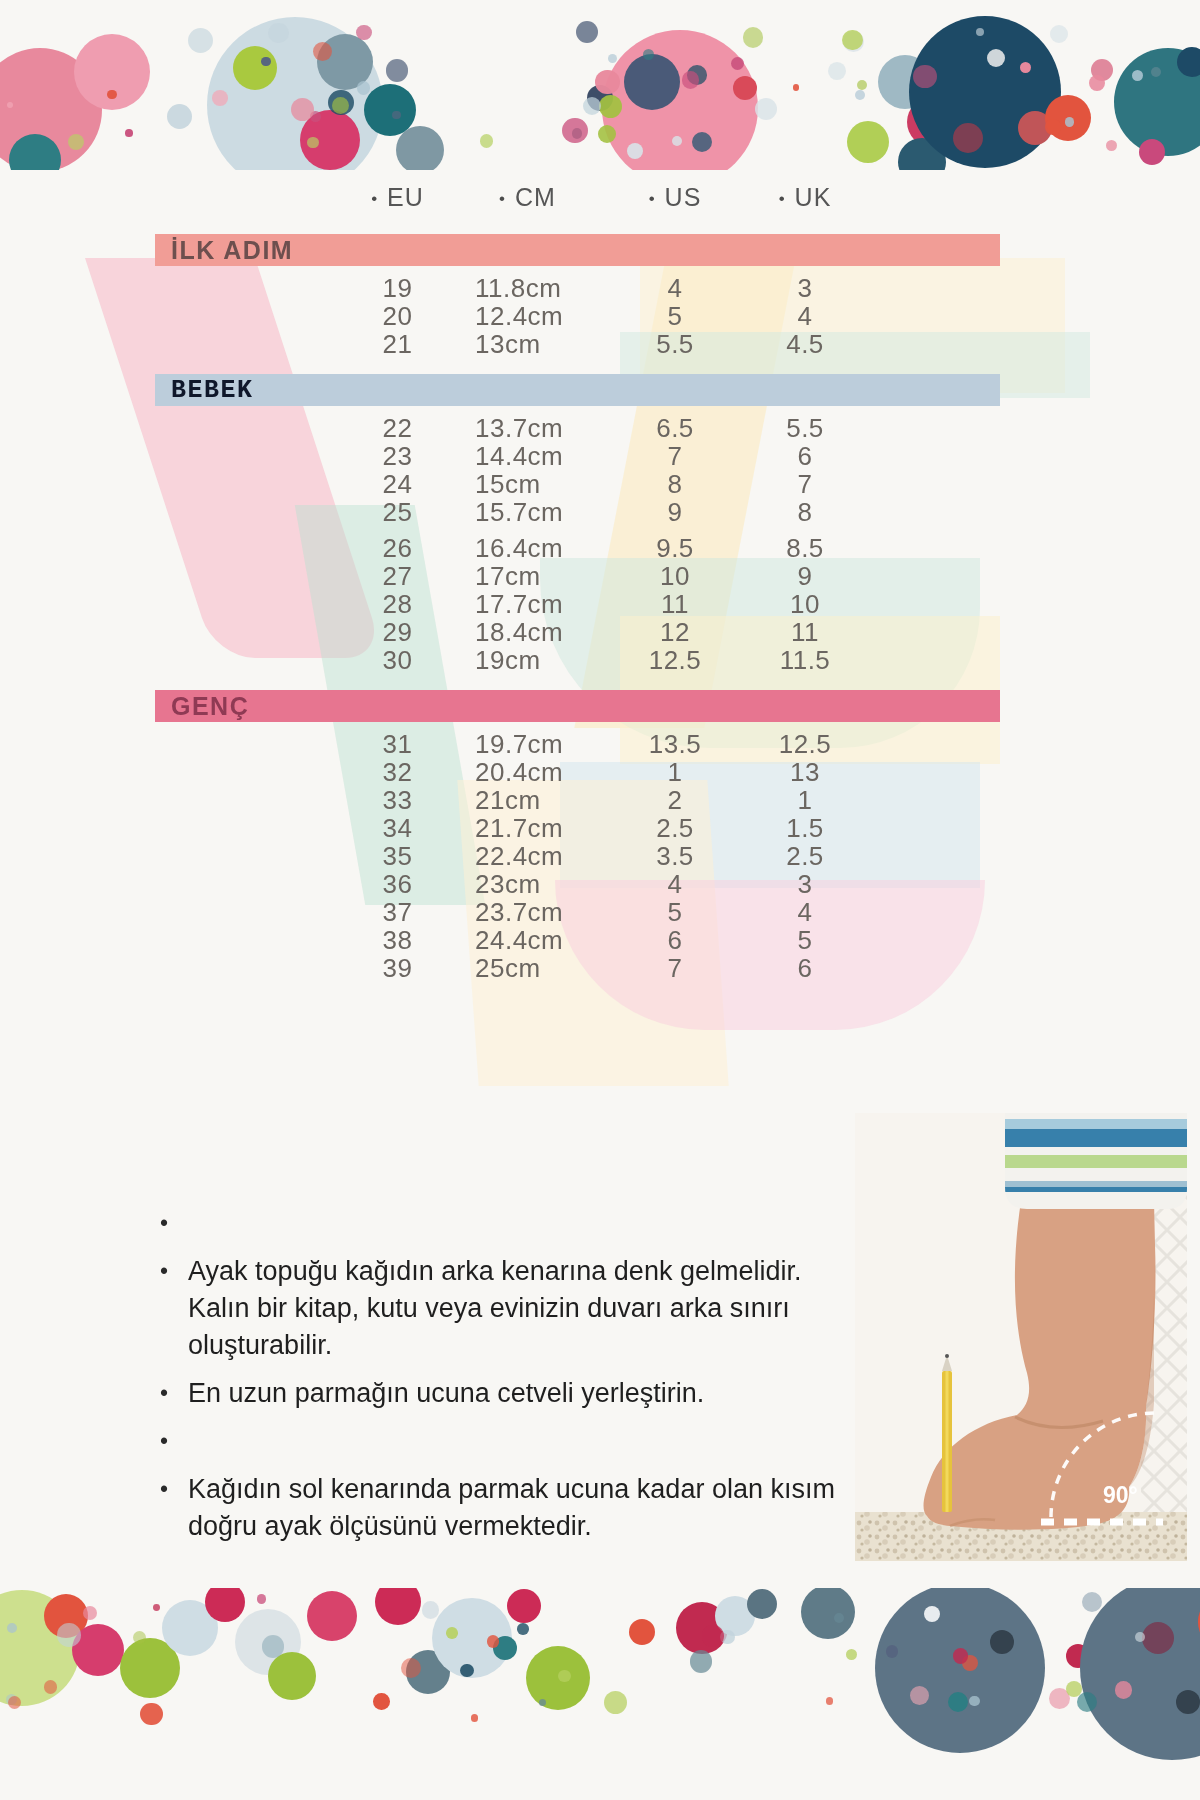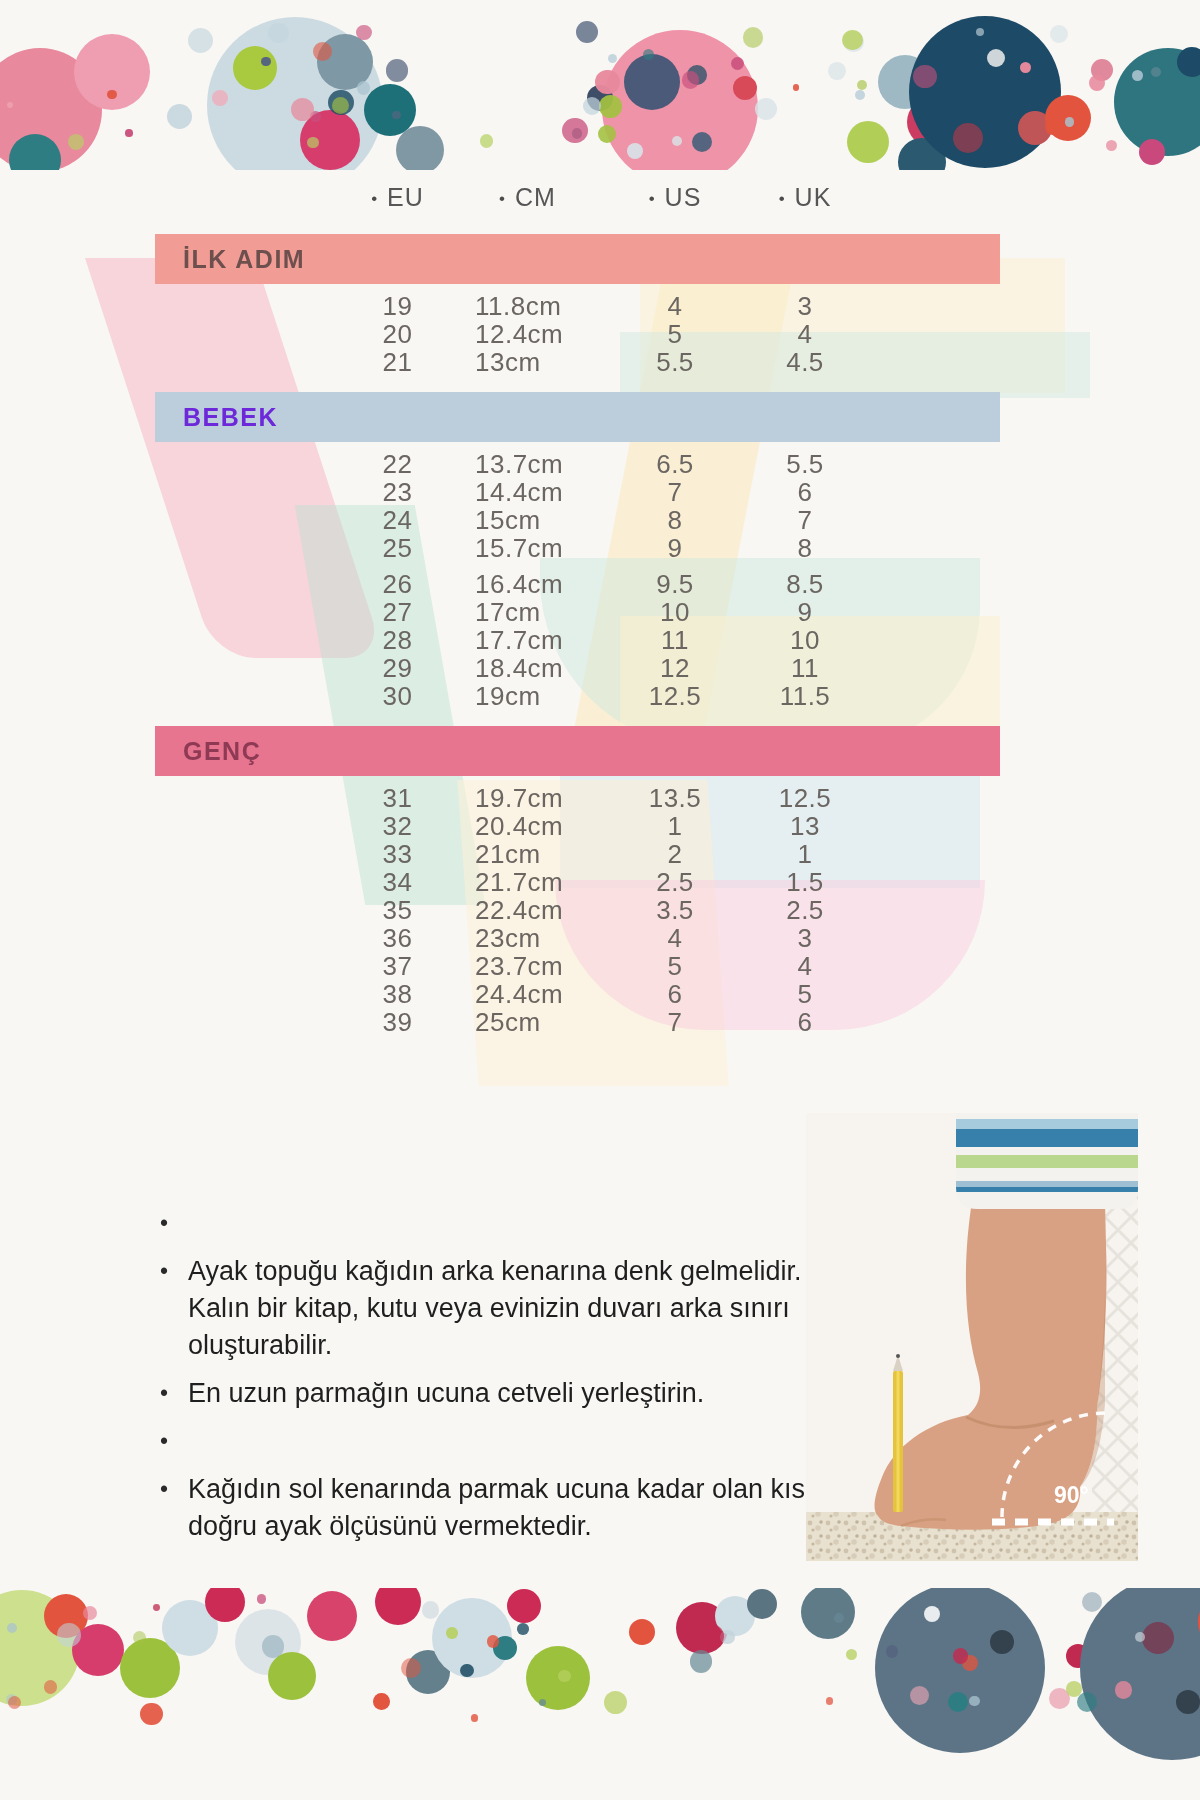--- a/index.html
+++ b/index.html
@@ -17,39 +17,39 @@
   .watermark{position:absolute;inset:0;z-index:1;}
   .wshape{position:absolute;}
   
   .size-table{position:absolute;left:155px;top:176px;width:845px;z-index:2;}
   .col-headers,.size-row{
     display:grid;grid-template-columns:195px 95px 165px 130px 130px 130px;
   }
   .col-headers{height:42px;align-items:center;color:#565656;font-size:25px;letter-spacing:1px;}
   .col-header{display:flex;align-items:center;justify-content:center;gap:9px;}
   .col-bullet{font-size:17px;line-height:1;color:#4c4c4c;transform:translateY(1px);}
-  .section-bar{height:50px;display:flex;align-items:center;padding-left:28px;margin-top:16px;}
+  .section-bar{height:32px;display:flex;align-items:center;padding-left:16px;margin-top:16px;}
   .section-label{font-size:25px;font-weight:600;letter-spacing:1.5px;}
   .section-rows{padding-top:8px;}
   .size-row{line-height:28px;font-size:26px;color:#6b6661;letter-spacing:0.5px;}
   .cell{text-align:center;}
   .cell-cm{text-align:left;padding-left:30px;}
   
   .howto-banner{
     position:absolute;left:160px;top:1118px;width:730px;height:54px;z-index:2;
     display:flex;align-items:center;justify-content:center;padding-left:70px;box-sizing:border-box;
     box-shadow:inset 0 3px 0 rgba(0,0,0,0.06);
   }
   .howto-title{font-size:30px;font-weight:800;color:#141414;letter-spacing:0.5px;white-space:nowrap;}
   .howto-list{position:absolute;left:160px;top:1205px;width:675px;z-index:2;}
   .howto-item{display:flex;gap:20px;margin-bottom:11px;}
   .howto-marker{font-size:23px;line-height:37px;color:#2a2a2a;flex:0 0 auto;}
   .howto-text{font-size:27px;line-height:37px;color:#1f1f1f;}
   
-  .photo{position:absolute;left:806px;top:1113px;width:332px;height:448px;z-index:2;}
+  .photo{position:absolute;left:855px;top:1113px;width:332px;height:448px;z-index:2;}
 </style>
 </head>
 <body>
 
 <div class="page">
 
   <div class="band band-top">
       <div class="dot" style="left: -22px; top: 36px; height: 124px; width: 124px; background: rgb(232, 137, 157);"></div>
       <div class="dot" style="left: 74px; top: 22px; height: 76px; width: 76px; background: rgb(239, 157, 176);"></div>
       <div class="dot" style="left: 9px; top: 122px; height: 52px; width: 52px; background: rgb(46, 125, 131);"></div>
@@ -189,21 +189,21 @@
           <div class="size-row">
             <div class="cell cell-spacer"></div>
             <div class="cell cell-eu">21</div>
             <div class="cell cell-cm">13cm</div>
             <div class="cell cell-us">5.5</div>
             <div class="cell cell-uk">4.5</div>
             <div class="cell cell-filler"></div>
           </div>
         </div>
         <div class="section-bar" style="background: rgb(188, 205, 219);">
-          <span class="section-label" style="color: #6d28d9;">BEBEK</span>
+          <span class="section-label" style="color: #0f172a; font-family: Liberation Mono, monospace;">BEBEK</span>
         </div>
         <div class="section-rows">
           <div class="size-row">
             <div class="cell cell-spacer"></div>
             <div class="cell cell-eu">22</div>
             <div class="cell cell-cm">13.7cm</div>
             <div class="cell cell-us">6.5</div>
             <div class="cell cell-uk">5.5</div>
             <div class="cell cell-filler"></div>
           </div>

